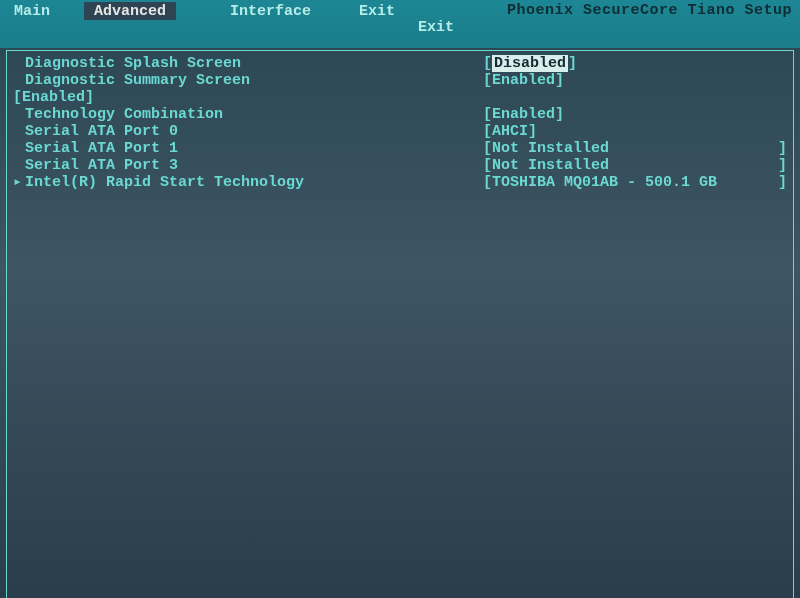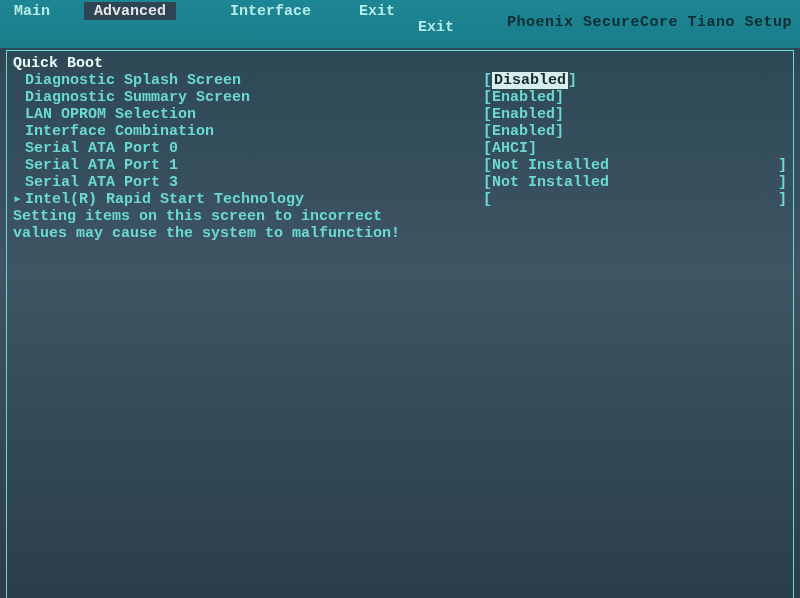--- a/index.html
+++ b/index.html
@@ -34,21 +34,20 @@
   .tab.active {
     background: #2f4453;
     color: #e5e5e5;
   }
   .title {
     position: absolute;
     right: 8px; top: 2px;
     color: #0e2d34;
     font-weight: bold;
     letter-spacing: 0.5px;
-    margin-top: 12px;
   }
   .panel {
     border: 1px solid #6bd8d2;
     margin: 2px 6px 6px 6px;
     height: calc(100% - 48px);
     padding: 4px 6px;
     position: relative;
   }
   .row {
     display: flex;
@@ -81,23 +80,20 @@
     <span class="tab">Main</span>
     <span class="tab active">Advanced</span>
     <span class="tab" style="margin-left:20px">Interface</span>
     <span class="tab" style="margin-left:4px">Exit</span>
     <span class="tab row2" style="left:408px">Exit</span>
     <span class="title">Phoenix SecureCore Tiano Setup</span>
   </div>
 
   <div class="panel">
 
-    <div class="row">
-      <span class="sel-label">Quick Boot</span>
-    </div>
 
     <div class="row">
       <div class="label-col">
           <span class="pointer"></span>
           <span>Diagnostic Splash Screen</span>
         </div>
       <div class="value-col">
           <span class="bracket">[</span>
           <span class="sel-value">Disabled</span>
           <span class="bracket">]</span>
@@ -110,35 +106,31 @@
           <span>Diagnostic Summary Screen</span>
         </div>
       <div class="value-col">
           <span class="bracket">[</span>
           <span>Enabled</span>
           <span class="bracket">]</span>
         </div>
     </div>
 
     <div class="row">
-      <div class="label-col">
-          <span class="pointer"></span>
-          <span>LAN OPROM Selection</span>
-        </div>
       <div class="value-col">
           <span class="bracket">[</span>
           <span>Enabled</span>
           <span class="bracket">]</span>
         </div>
     </div>
 
     <div class="row">
       <div class="label-col">
           <span class="pointer"></span>
-          <span>Interface Combination</span>
+          <span>Technology Combination</span>
         </div>
       <div class="value-col">
           <span class="bracket">[</span>
           <span>Enabled</span>
           <span class="bracket">]</span>
         </div>
     </div>
 
     <div class="row">
       <div class="label-col">
@@ -178,21 +170,21 @@
         </div>
     </div>
 
     <div class="row">
       <div class="label-col">
           <span class="pointer">▸</span>
           <span>Intel(R) Rapid Start Technology</span>
         </div>
       <div class="value-col">
           <span class="bracket">[</span>
+          <span>TOSHIBA MQ01AB - 500.1 GB</span>
           <span style="flex:1"></span>
           <span class="bracket">]</span>
         </div>
     </div>
 
-    <div class="warn">Setting items on this screen to incorrect values may cause the system to malfunction!</div>
 
   </div>
 </div>
 
 </body></html>

